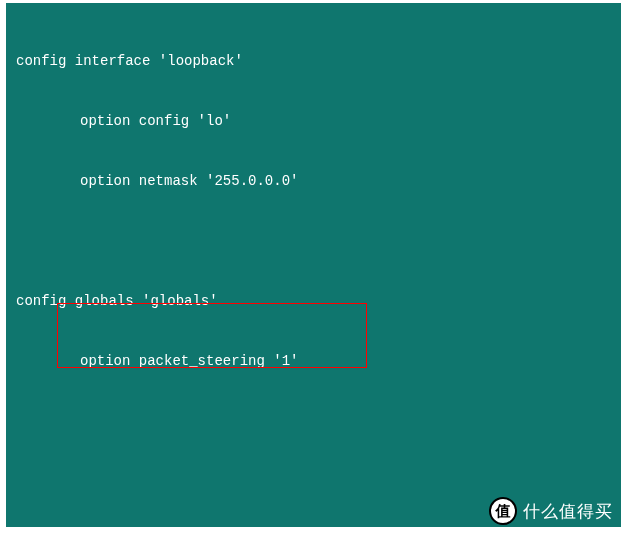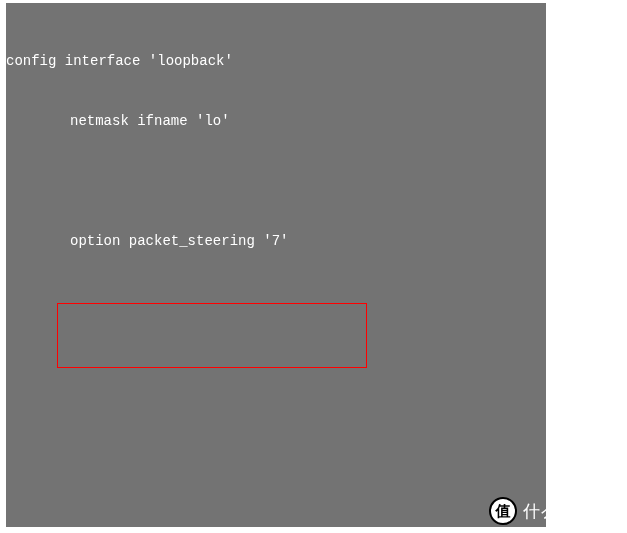--- a/index.html
+++ b/index.html
@@ -8,28 +8,28 @@
       box-sizing: border-box;
     }
     body {
       background: #fff;
       width: 627px;
       height: 533px;
       position: relative;
       font-family: "Courier New", Consolas, monospace;
     }
     .terminal {
-      background: #737373;
+      background: #0f766e;
       color: #fff;
-      width: 540px;
+      width: 615px;
       height: 524px;
       position: absolute;
       left: 6px;
       top: 3px;
-      padding: 8px 0;
+      padding: 8px 10px;
       font-size: 14px;
       line-height: 20px;
       white-space: pre;
       overflow: hidden;
     }
     .line {
       height: 20px;
     }
     .highlight-box {
       position: absolute;
@@ -69,23 +69,25 @@
       font-size: 17px;
       letter-spacing: 1px;
     }
     .indent1 { padding-left: 64px; }
   </style>
 </head>
 <body>
 
 <div class="terminal">
   <div class="line">config interface 'loopback'</div>
-  <div class="line indent1">netmask ifname 'lo'</div>
+  <div class="line indent1">option config 'lo'</div>
+  <div class="line indent1">option netmask '255.0.0.0'</div>
   <div class="line"></div>
-  <div class="line indent1">option packet_steering '7'</div>
+  <div class="line">config globals 'globals'</div>
+  <div class="line indent1">option packet_steering '1'</div>
   
   
   
   
   
   
   
   
   
   

